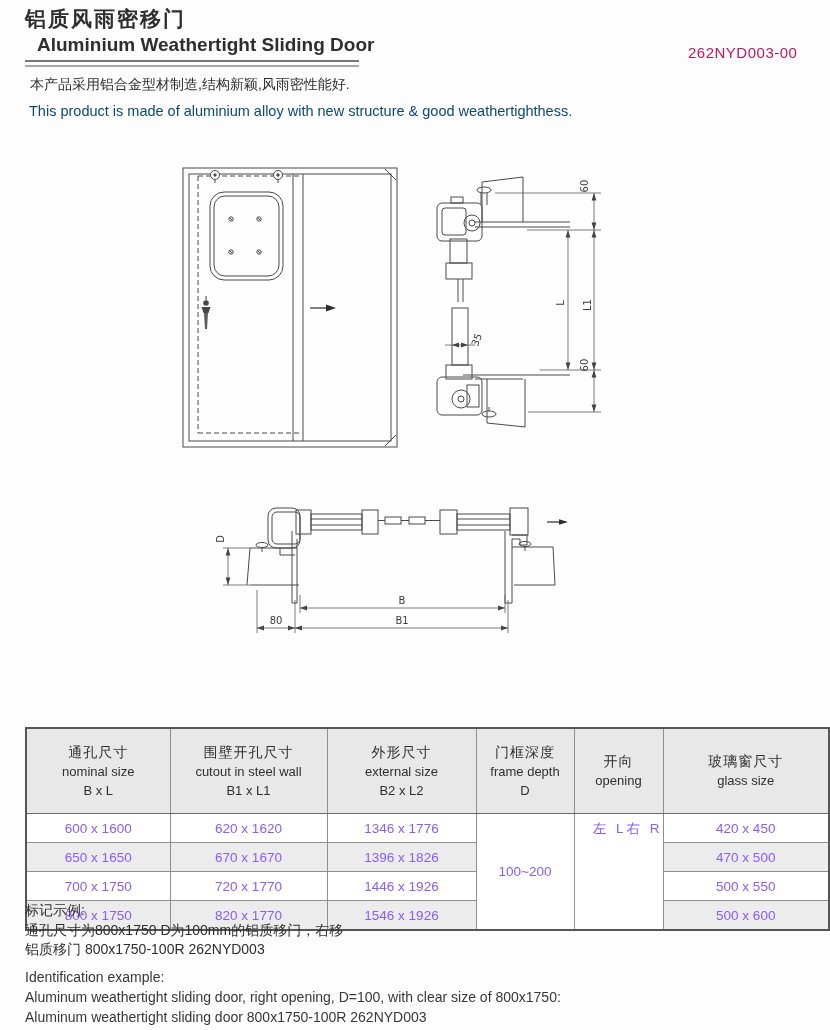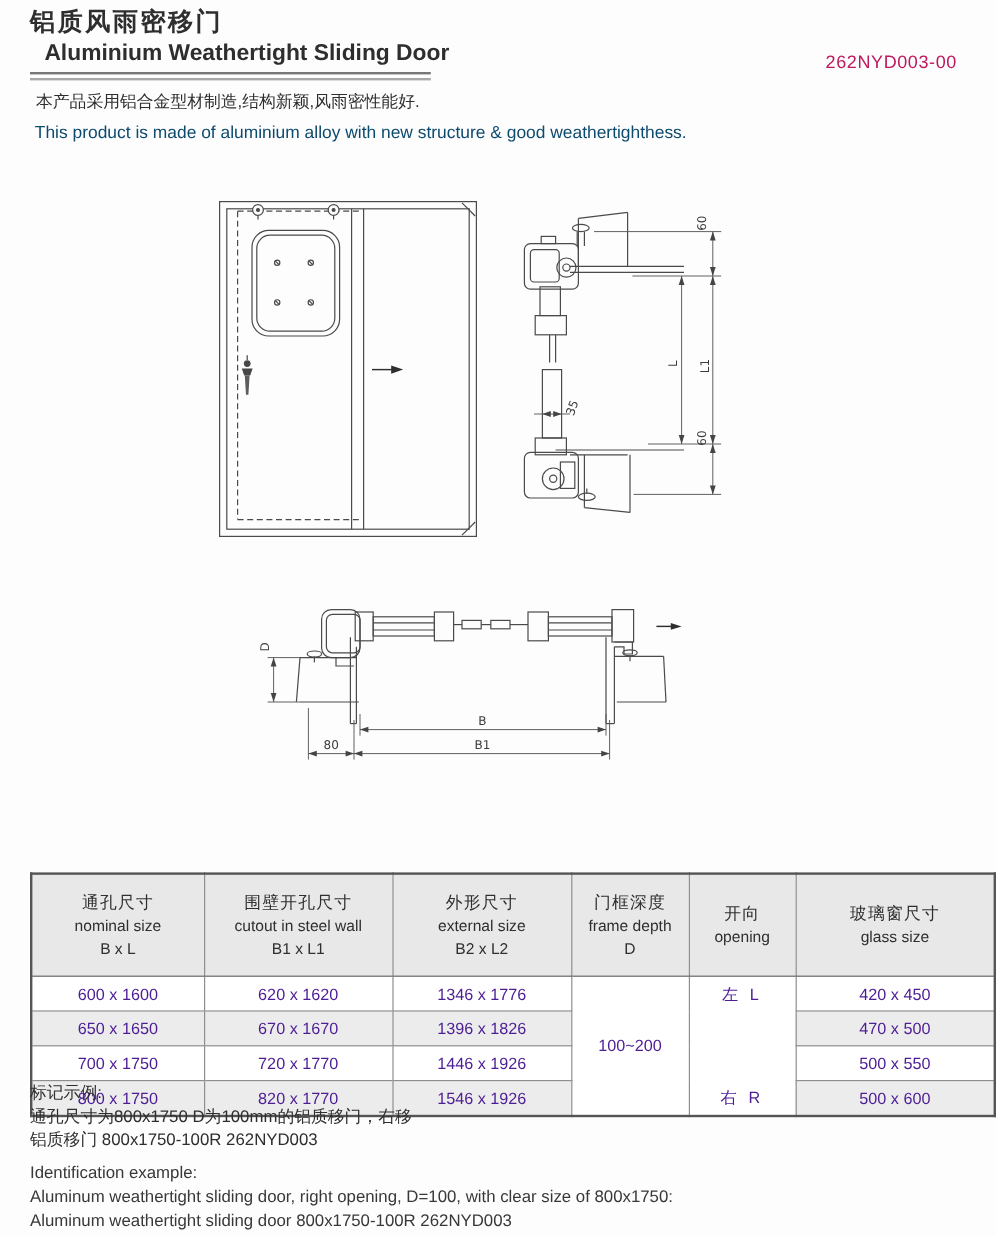--- a/index.html
+++ b/index.html
@@ -19,24 +19,24 @@
   
   .drw{position:absolute;}
   svg text{font-family:"DejaVu Sans","Liberation Sans",sans-serif;font-size:10px;fill:#3d3d3d;}
   
   .spec{position:absolute;left:25px;top:687px;width:803px;border-collapse:collapse;table-layout:fixed;}
   .spec th,.spec td{border:1px solid #8f8f8f;text-align:center;vertical-align:middle;padding:0;}
   .spec{border:2px solid #555;margin-top:40px;}
   .spec thead th{background:#e8e8e8;height:84px;font-weight:normal;border-bottom:1px solid #6a6a6a;}
   .hcell div{line-height:19px;font-size:13px;color:#2f2f2f;}
   .hcell .zh{font-size:14px;letter-spacing:1px;}
-  .spec tbody td{height:28px;font-size:13.5px;color:#4c1d95;background:#fff;}
+  .spec tbody td{height:28px;font-size:13.5px;color:#8b5cf6;background:#fff;}
   .spec tbody td.stripe{background:#ececec;}
   .spec td.merged{background:#fff;}
-  .open-cell{display:flex;flex-direction:column;justify-content:space-between;height:104px;}
+  .open-cell{display:flex;flex-direction:row;justify-content:flex-end;height:104px;}
   .open-cell div{font-size:13.5px;letter-spacing:3px;}
   
   .foot{position:absolute;left:25px;top:901px;}
   .foot p{margin:0;font-size:14px;line-height:19.5px;}
   .foot .en{font-size:14px;line-height:20px;color:#383838;}
   .gap{margin-top:7px !important;}
 </style>
 </head>
 <body>
 

